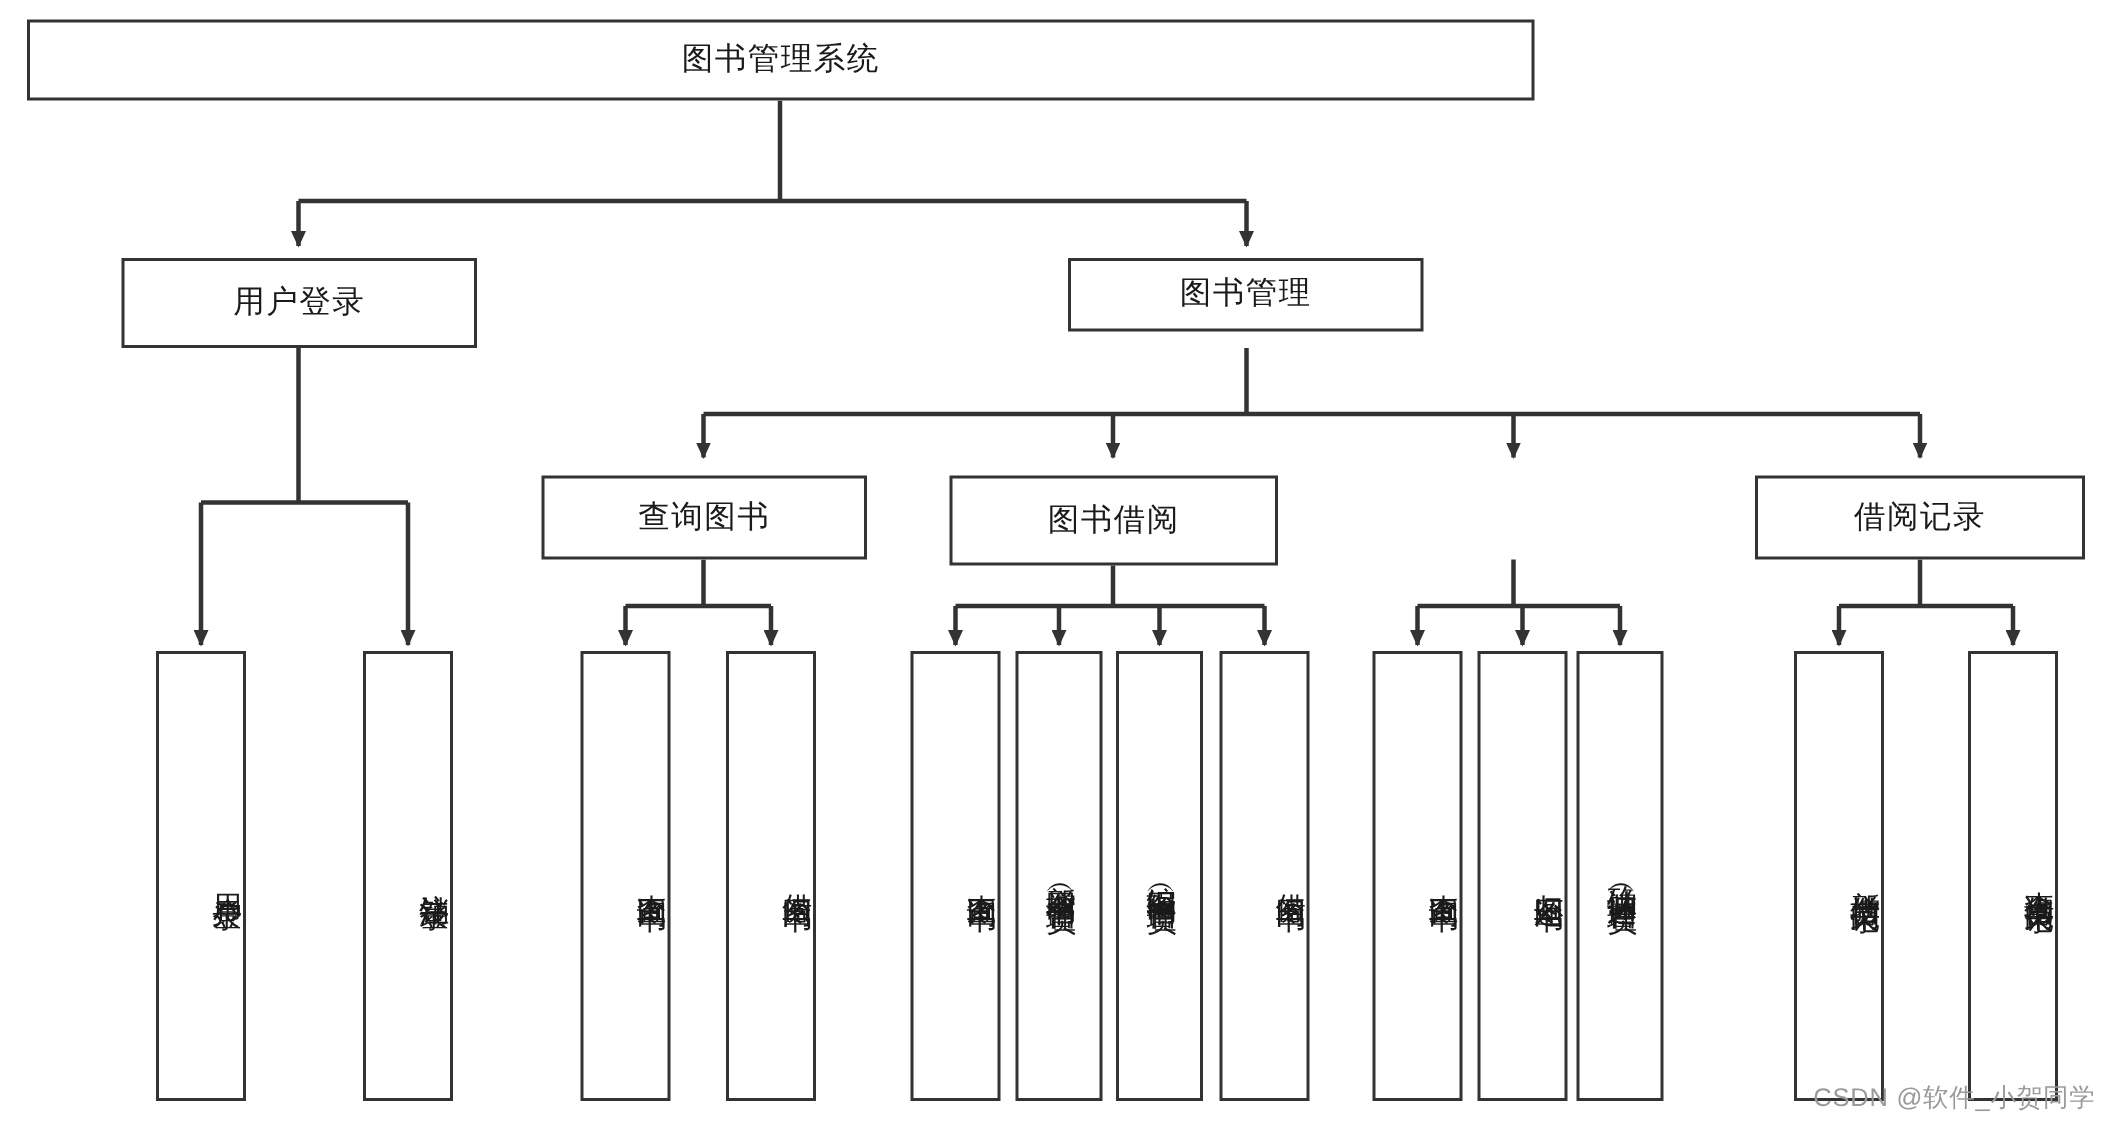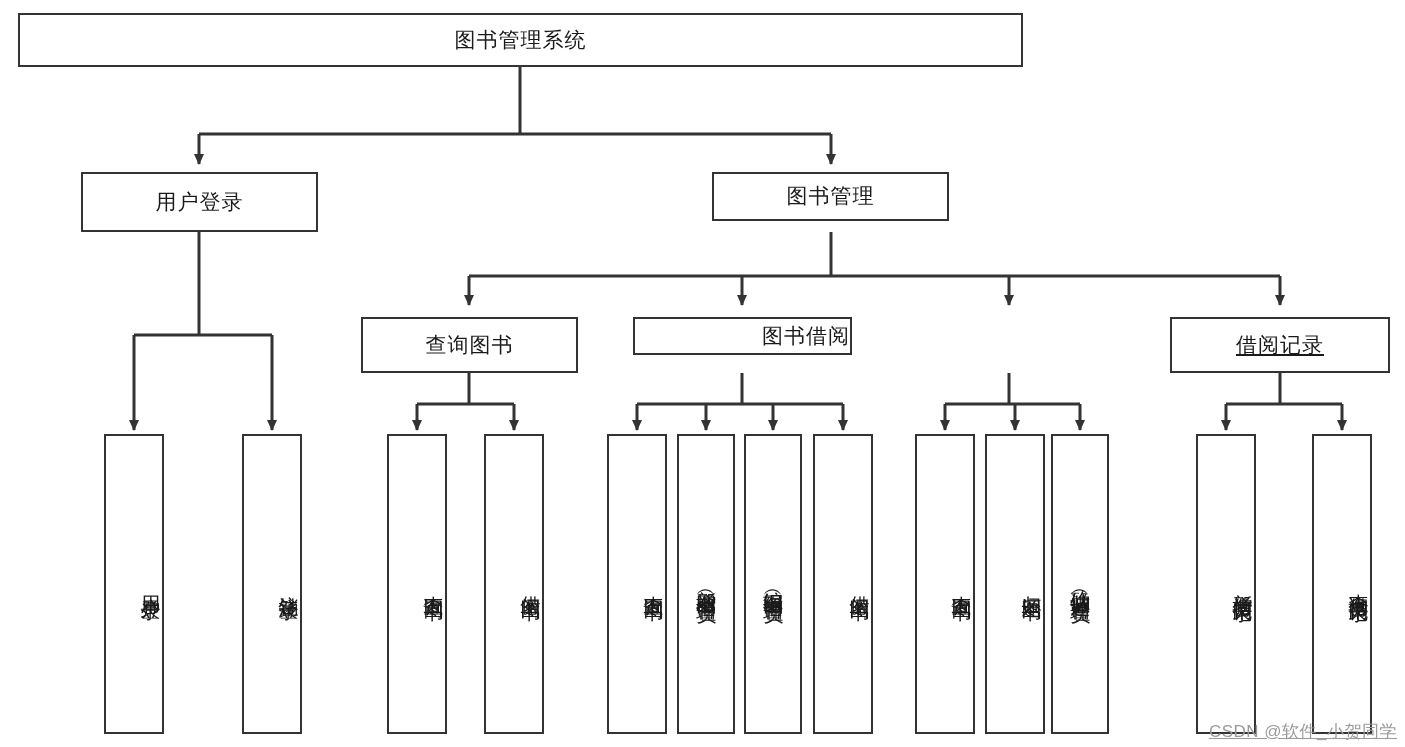--- a/index.html
+++ b/index.html
@@ -62,21 +62,20 @@
   }
   #watermark {
     position: absolute;
     right: 8px;
     bottom: 4px;
     font-size: 17px;
     color: #9a9a9a;
     letter-spacing: 0.5px;
     white-space: nowrap;
     font-family: "Liberation Sans", "DejaVu Sans", sans-serif;
-    text-decoration: underline;
   }
 </style>
 </head>
 <body>
 
 <div id="diagram-root">
 
   <svg class="connectors" viewBox="0 0 1405 747" xmlns="http://www.w3.org/2000/svg">
     <defs>
       <marker id="arrow" markerWidth="11" markerHeight="10" refX="10" refY="5" orient="auto" markerUnits="userSpaceOnUse">
@@ -134,24 +133,24 @@
   <div class="node horiz" style="left:81px; top:172px; width:237px; height:60px;">
     <span class="node-label">用户登录</span>
   </div>
   <div class="node horiz" style="left:712px; top:172px; width:237px; height:49px;">
     <span class="node-label">图书管理</span>
   </div>
 
   <div class="node horiz" style="left:361px; top:317px; width:217px; height:56px;">
     <span class="node-label">查询图书</span>
   </div>
-  <div class="node horiz" style="left:633px; top:317px; width:219px; height:38px;justify-content:flex-end;">
+  <div class="node horiz" style="left:633px; top:317px; width:219px; height:60px;">
     <span class="node-label">图书借阅</span>
   </div>
-  <div class="node horiz" style="left:1170px; top:317px; width:220px; height:56px;text-decoration:underline;">
+  <div class="node horiz" style="left:1170px; top:317px; width:220px; height:56px;">
     <span class="node-label">借阅记录</span>
   </div>
 
   <div class="node vert" style="left:104px; top:434px; width:60px; height:300px;">
     <span class="node-label">用户登录</span>
   </div>
   <div class="node vert" style="left:242px; top:434px; width:60px; height:300px;">
     <span class="node-label">注销登录</span>
   </div>
 

